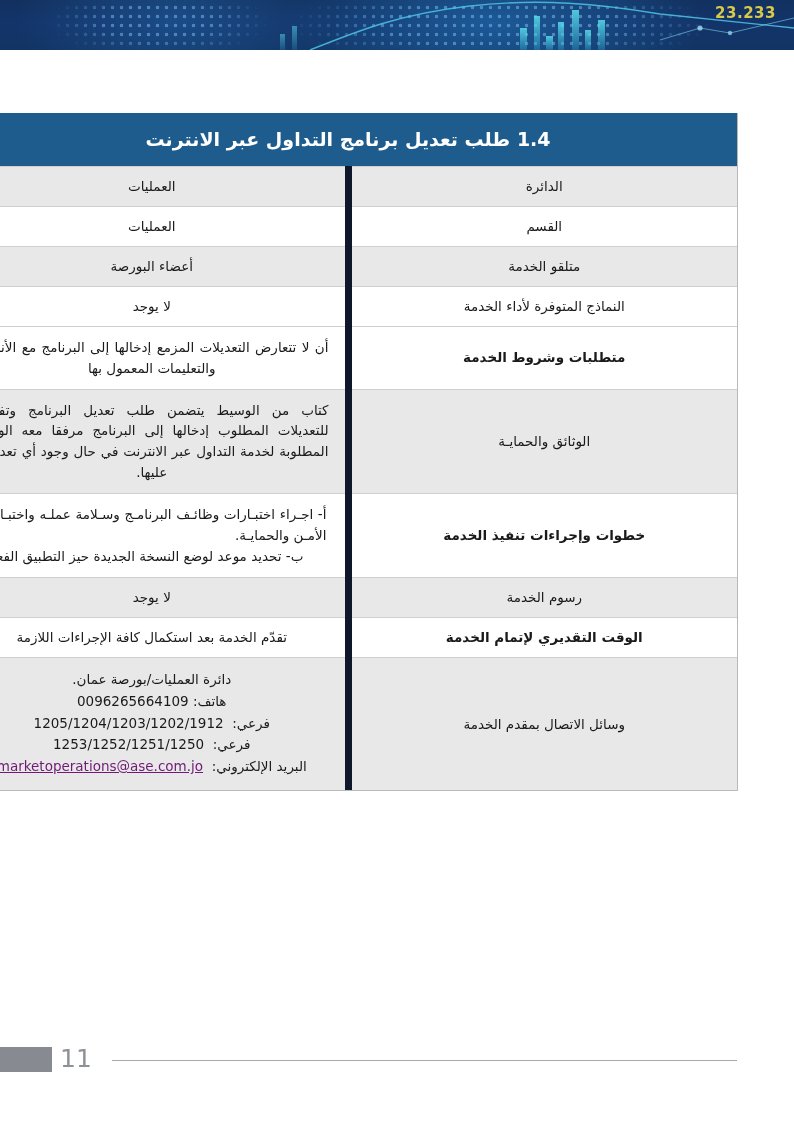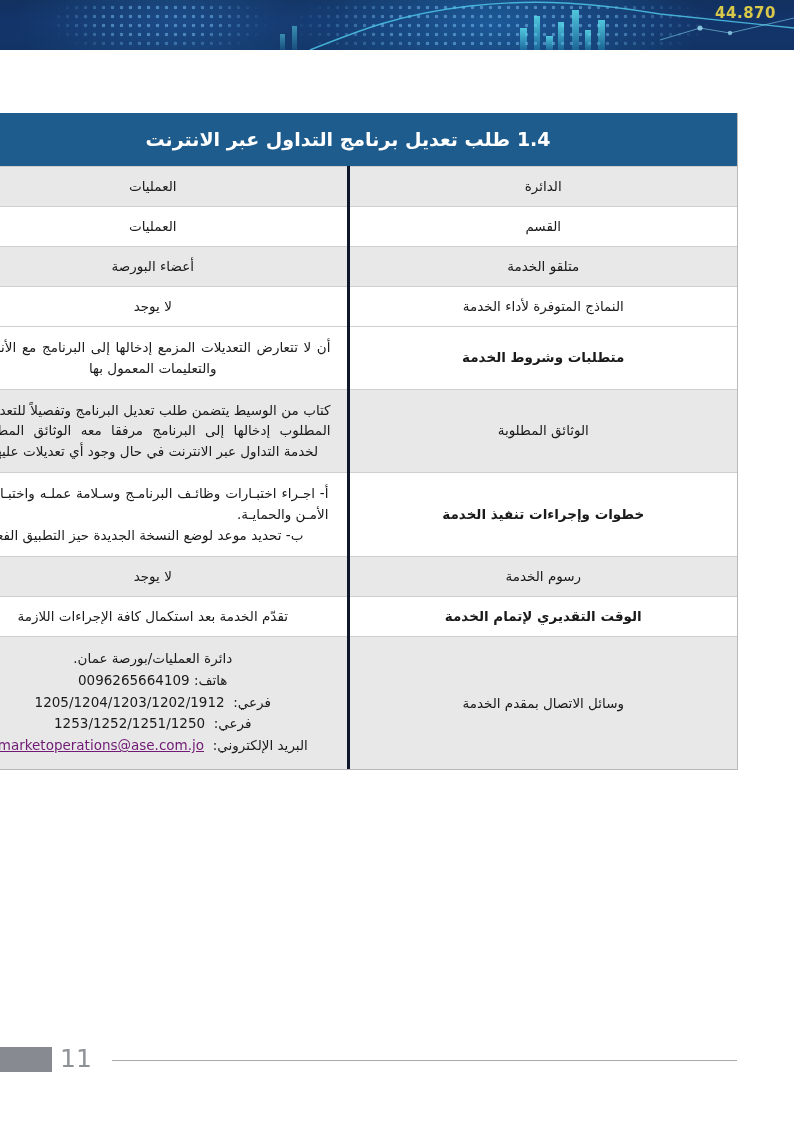--- a/index.html
+++ b/index.html
@@ -83,21 +83,21 @@
     border-top: 1px solid #cfcfcf;
     padding: 9px 14px;
     font-size: 13.5px;
     color: #1a1a1a;
     line-height: 1.55;
     vertical-align: middle;
   }
   td.label {
     width: 252px;
     text-align: center;
-    border-left: 3px solid #0f172a;
+    border-left: 7px solid #0f172a;
   }
   td.label.bold { font-weight: bold; }
   td.value {
     text-align: center;
   }
   td.value.justify {
     text-align: justify;
     text-align-last: center;
     padding: 10px 16px;
   }
@@ -170,21 +170,21 @@
       <div class="bar" style="left:598px;  width:7px;  height:30px;"></div>
       <div class="bar" style="left:280px;  width:5px;  height:16px; opacity:.6;"></div>
       <div class="bar" style="left:292px;  width:5px;  height:24px; opacity:.6;"></div>
     </div>
     <svg class="banner-line" viewBox="0 0 794 50" preserveAspectRatio="none">
       <path d="M310,50 C360,30 400,14 470,6 C540,-2 600,4 660,14 L794,28" fill="none" stroke="#4fc4e8" stroke-width="1.4" opacity="0.85"></path>
       <path d="M660,40 L700,28 L730,33 L794,18" fill="none" stroke="#7fd4ef" stroke-width="1" opacity="0.6"></path>
       <circle cx="700" cy="28" r="2.6" fill="#9fe0f5" opacity="0.8"></circle>
       <circle cx="730" cy="33" r="2.2" fill="#9fe0f5" opacity="0.7"></circle>
     </svg>
-    <span class="banner-num right">44.870</span>
+    <span class="banner-num right">23.233</span>
     <span class="banner-num left">44.291</span>
   </div>
 
   <div class="table-wrap">
     <table class="svc">
       <thead>
         <tr class="title-row">
           <th colspan="2">1.4 طلب تعديل برنامج التداول عبر الانترنت</th>
         </tr>
       </thead>
@@ -210,21 +210,21 @@
           <td class="value">لا يوجد</td>
         </tr>
 
 
         <tr class="plain">
           <td class="label bold">متطلبات وشروط الخدمة</td>
           <td class="value justify">أن لا تتعارض التعديلات المزمع إدخالها إلى البرنامج مع الأنظمة والتعليمات المعمول بها</td>
         </tr>
 
         <tr class="shaded">
-          <td class="label">الوثائق المطلوبة</td>
+          <td class="label">الوثائق والحمايـة</td>
           <td class="value justify">كتاب من الوسيط يتضمن طلب تعديل البرنامج وتفصيلاً للتعديلات المطلوب إدخالها إلى البرنامج مرفقا معه الوثائق المطلوبة لخدمة التداول عبر الانترنت في حال وجود أي تعديلات عليها.</td>
         </tr>
 
         <tr class="plain">
           <td class="label bold">خطوات وإجراءات تنفيذ الخدمة</td>
           <td class="value right-al">
             <span class="steps-line a">أ- اجـراء اختبـارات وظائـف البرنامـج وسـلامة عملـه واختبـارات الأمـن والحمايـة.</span>
             <span class="steps-line b">ب- تحديد موعد لوضع النسخة الجديدة حيز التطبيق الفعلي.</span>
           </td>
         </tr>

